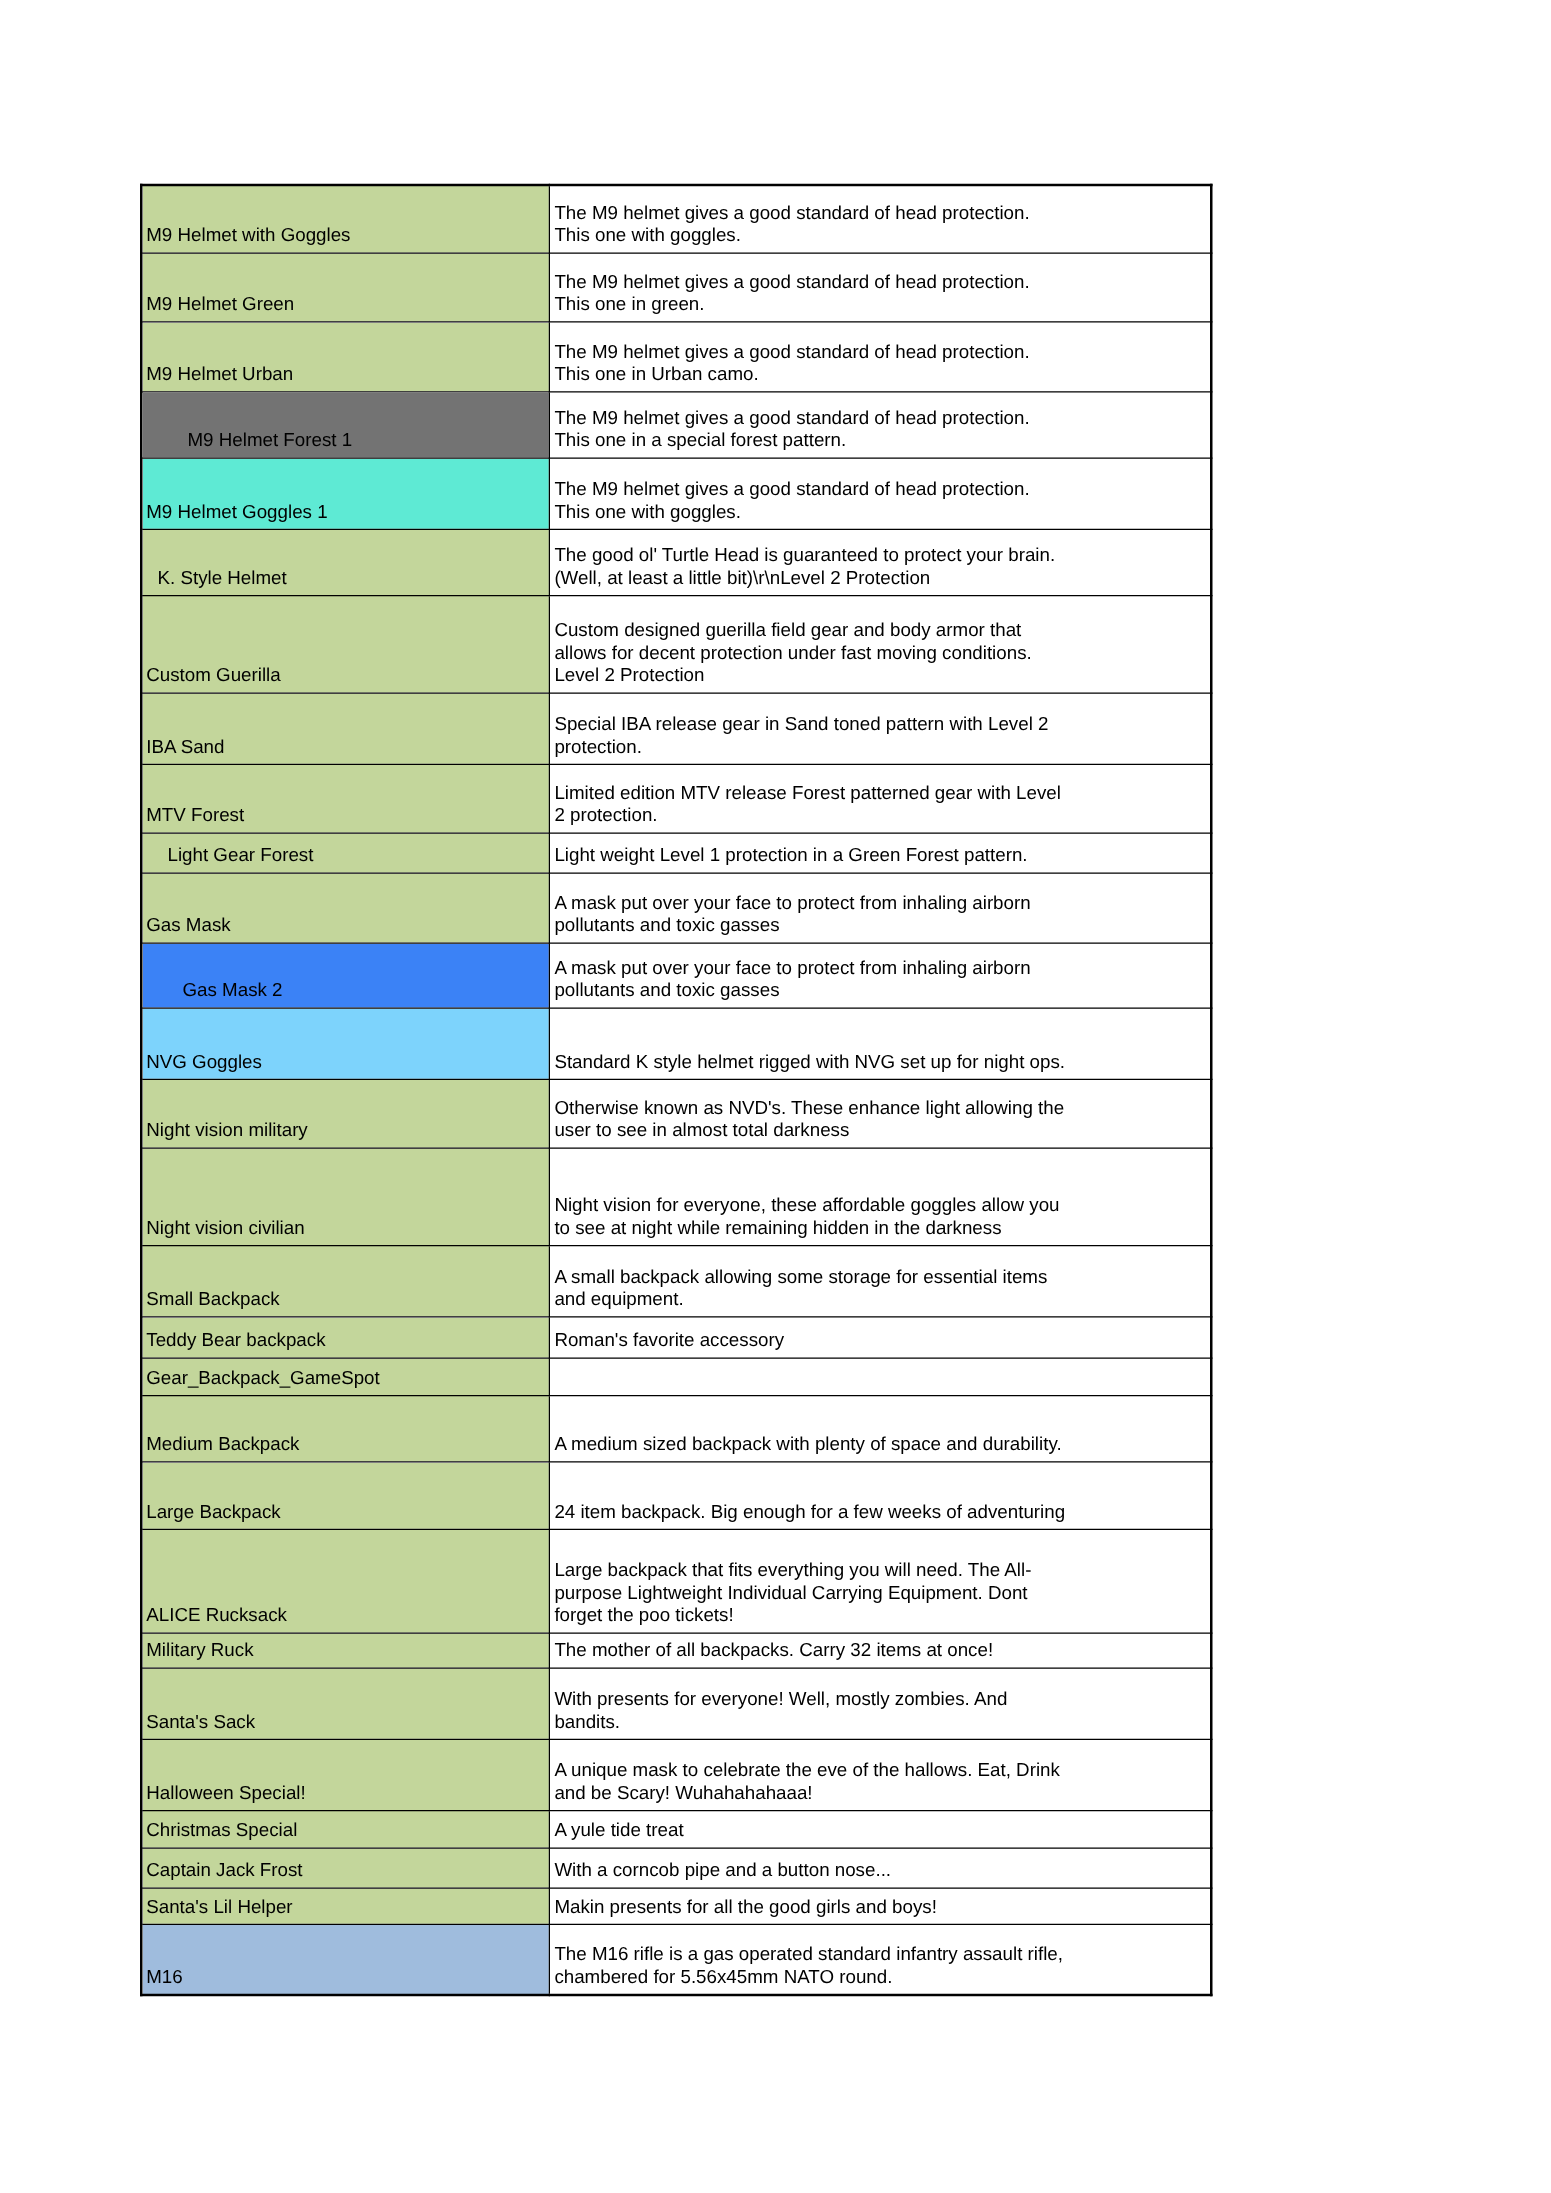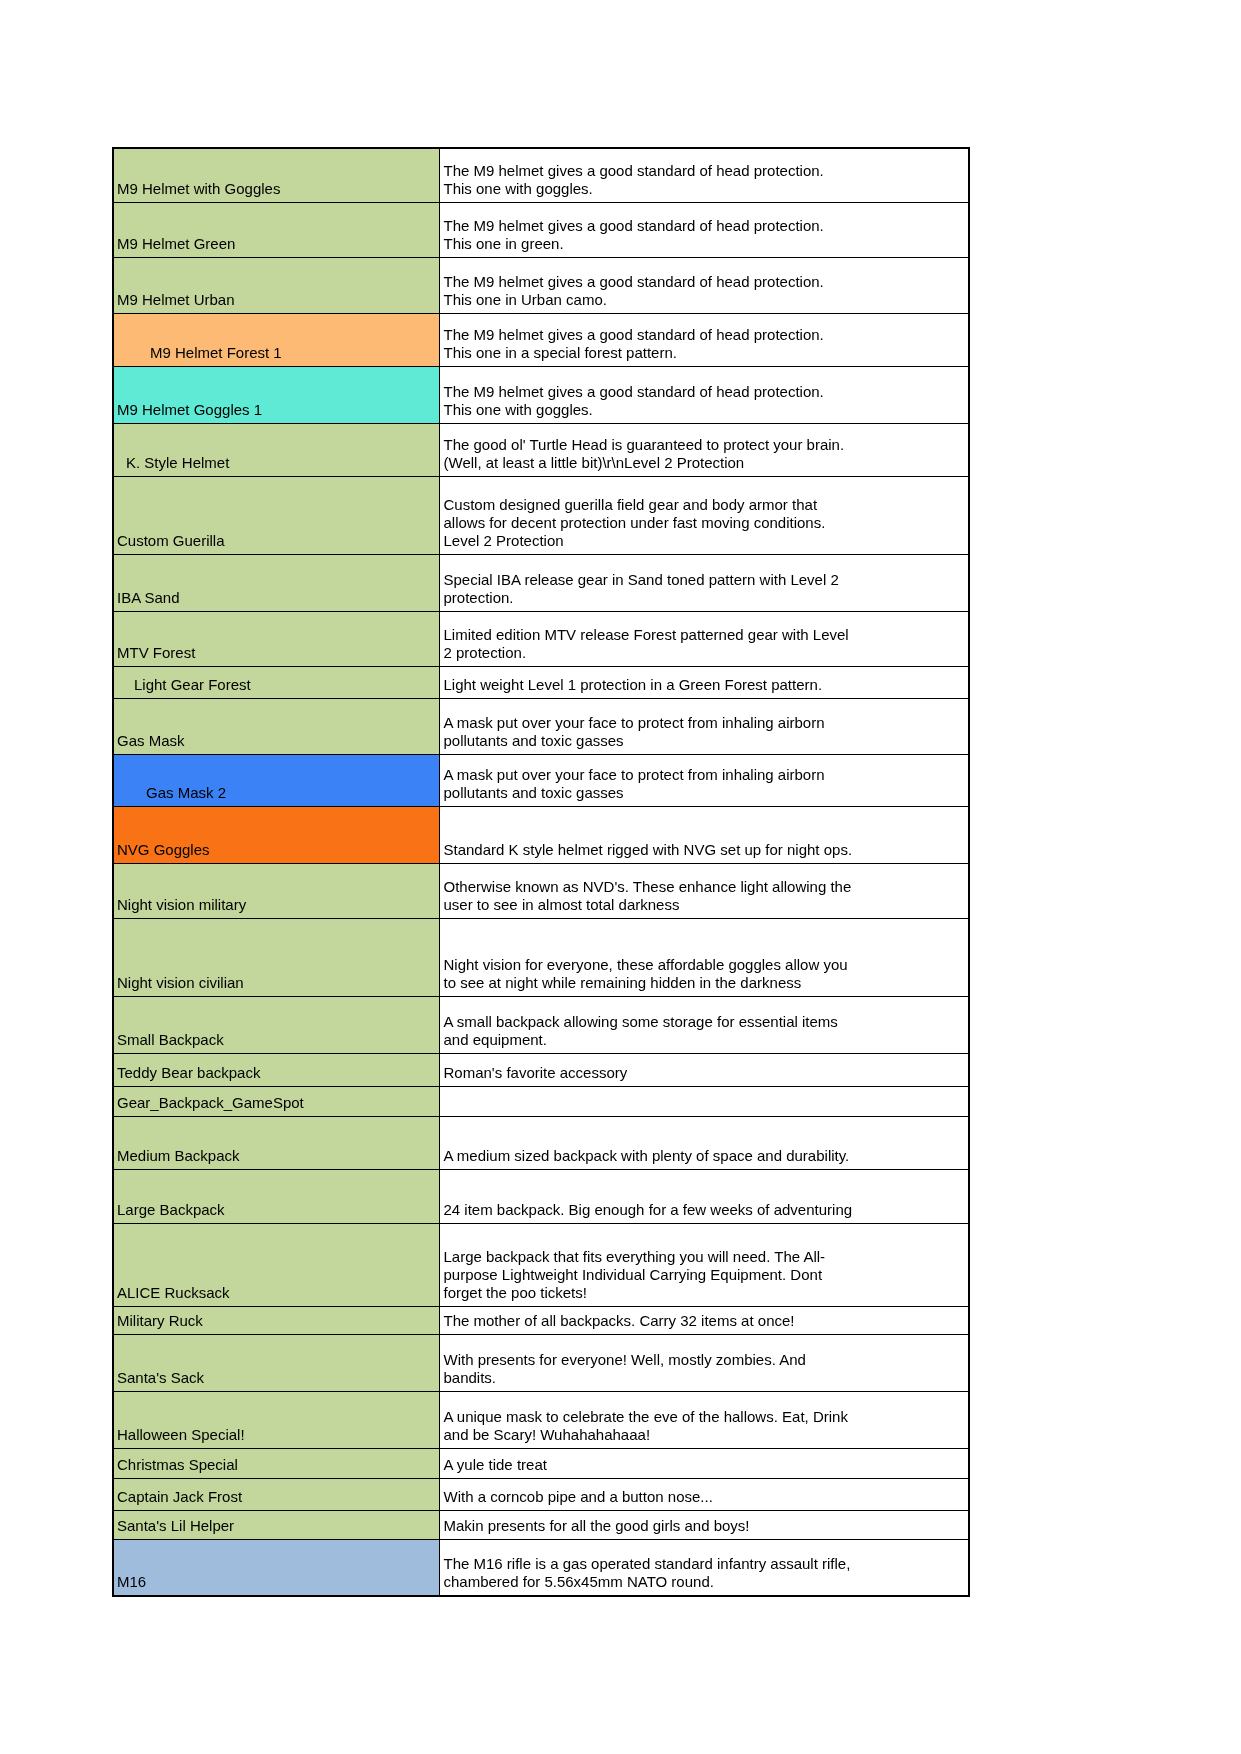--- a/index.html
+++ b/index.html
@@ -63,21 +63,21 @@
     <td class="name-cell" style="background: rgb(195, 214, 155);">M9 Helmet Green</td>
     <td class="desc-cell">The M9 helmet gives a good standard of head protection.
 This one in green.</td>
   </tr>
         <tr style="height: 56px;">
     <td class="name-cell" style="background: rgb(195, 214, 155); margin-top: 34px;">M9 Helmet Urban</td>
     <td class="desc-cell">The M9 helmet gives a good standard of head protection.
 This one in Urban camo.</td>
   </tr>
         <tr style="height: 53px;">
-    <td class="name-cell" style="background: #fdba74; padding-left: 36px;">M9 Helmet Forest 1</td>
+    <td class="name-cell" style="background: #737373; padding-left: 36px;">M9 Helmet Forest 1</td>
     <td class="desc-cell">The M9 helmet gives a good standard of head protection.
 This one in a special forest pattern.</td>
   </tr>
         <tr style="height: 57px;">
     <td class="name-cell" style="background: #5eead4;">M9 Helmet Goggles 1</td>
     <td class="desc-cell">The M9 helmet gives a good standard of head protection.
 This one with goggles.</td>
   </tr>
         <tr style="height: 53px;">
     <td class="name-cell" style="background: rgb(195, 214, 155); padding-left: 12px;">K. Style Helmet</td>
@@ -108,21 +108,21 @@
     <td class="name-cell" style="background: rgb(195, 214, 155);">Gas Mask</td>
     <td class="desc-cell">A mask put over your face to protect from inhaling airborn
 pollutants and toxic gasses</td>
   </tr>
         <tr style="height: 52px;">
     <td class="name-cell" style="background: #3b82f6; padding-left: 32px;">Gas Mask 2</td>
     <td class="desc-cell">A mask put over your face to protect from inhaling airborn
 pollutants and toxic gasses</td>
   </tr>
         <tr style="height: 57px;">
-    <td class="name-cell" style="background: #f97316;">NVG Goggles</td>
+    <td class="name-cell" style="background: #7dd3fc;">NVG Goggles</td>
     <td class="desc-cell">Standard K style helmet rigged with NVG set up for night ops.</td>
   </tr>
         <tr style="height: 55px;">
     <td class="name-cell" style="background: rgb(195, 214, 155);">Night vision military</td>
     <td class="desc-cell">Otherwise known as NVD's. These enhance light allowing the
 user to see in almost total darkness</td>
   </tr>
         <tr style="height: 78px;">
     <td class="name-cell" style="background: rgb(195, 214, 155);">Night vision civilian</td>
     <td class="desc-cell">Night vision for everyone, these affordable goggles allow you

